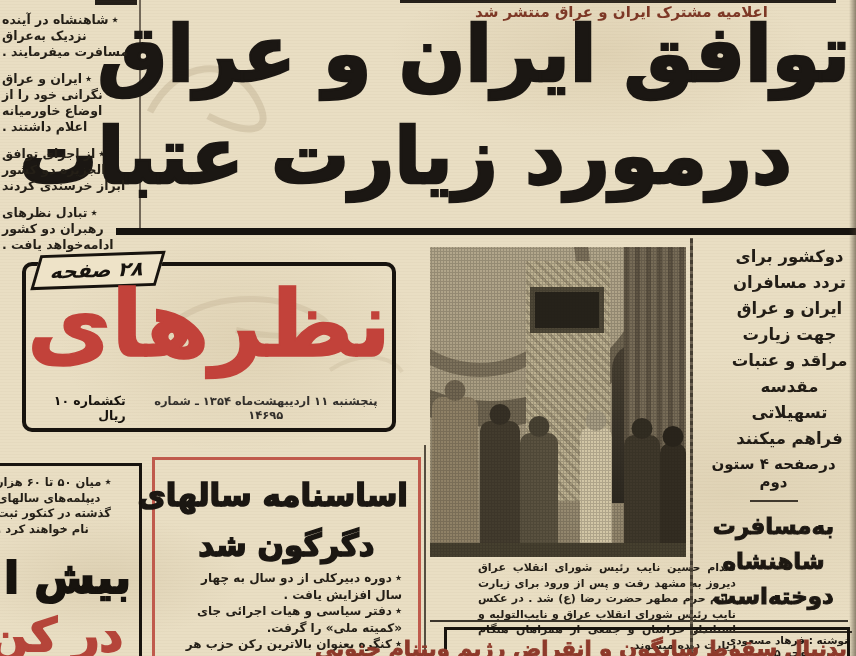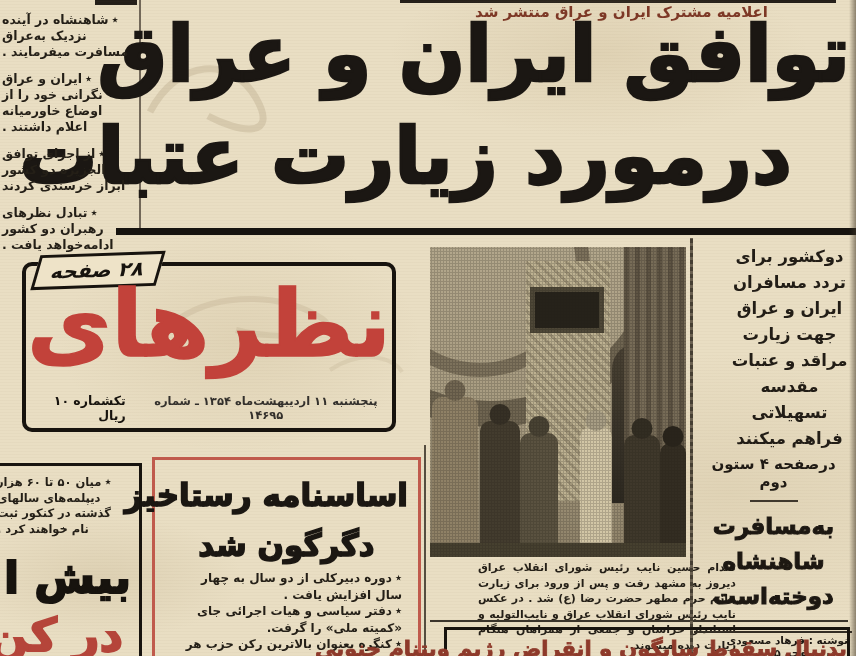--- a/index.html
+++ b/index.html
@@ -257,21 +257,21 @@
     <div id="short-div"></div>
     <div class="me-line">به‌مسافرت</div>
     <div class="me-line">شاهنشاه</div>
     <div class="me-line">دوخته‌است</div>
     <div id="byline">نوشته : فرهاد مسعودی</div>
     <div id="byline-page">در صفحه ۵</div>
   </div>
   <div class="abs" id="col-rule"></div>
 
   <div class="abs" id="rastakhiz">
-    <div class="rs-head">اساسنامه رستاخیز</div>
+    <div class="rs-head">اساسنامه سالهای</div>
     <div class="rs-head">دگرگون شد</div>
     <div class="rs-bullet"><span class="star">٭</span><span>دوره دبیرکلی از دو سال به چهار سال افزایش یافت .</span></div>
     <div class="rs-bullet"><span class="star">٭</span><span>دفتر سیاسی و هیات اجرائی جای «کمیته ملی» را گرفت.</span></div>
     <div class="rs-bullet"><span class="star">٭</span><span>کنگره بعنوان بالاترین رکن حزب هر چهار سال یک بار برپامیشود.</span></div>
   </div>
 
   <div class="abs" id="concours">
     <div class="side-bullet"><span class="star">٭</span><span>میان ۵۰ تا ۶۰ هزار دیپلمه‌های سالهای گذشته در کنکور ثبت نام خواهند کرد .</span></div>
     <div id="frag-black">بیش ا</div>
     <div id="frag-red">در کن</div>

